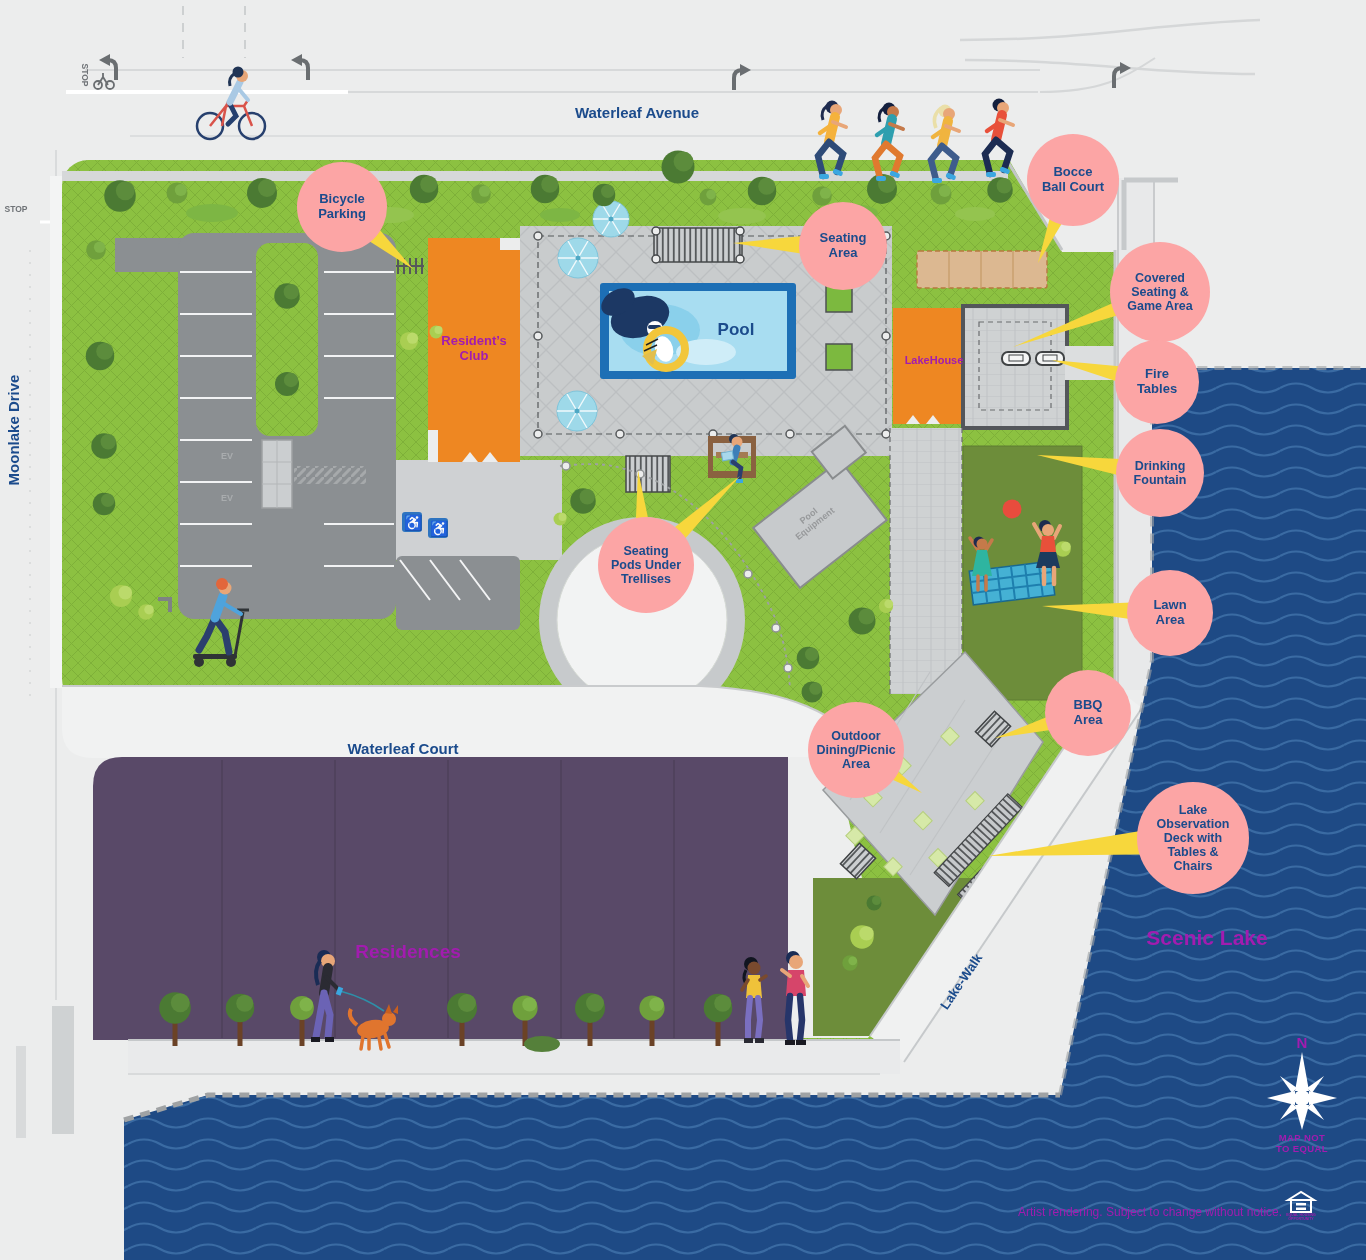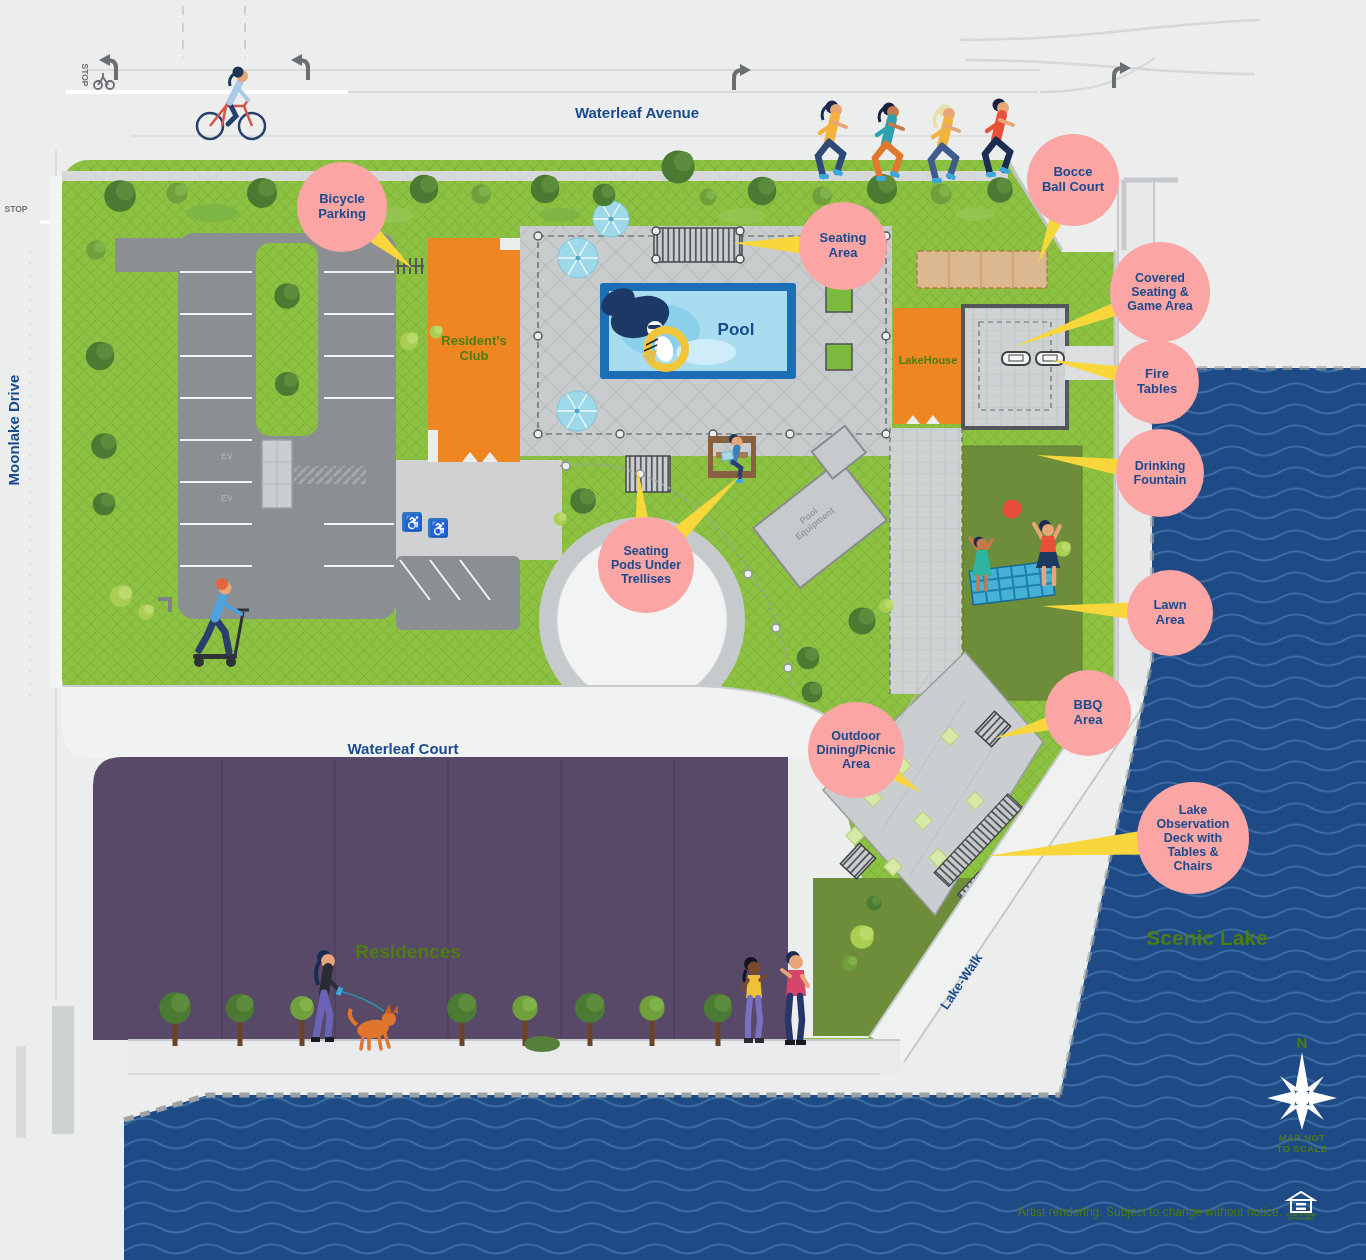--- a/index.html
+++ b/index.html
@@ -1,20 +1,20 @@
 <!DOCTYPE html>
 <html><head>
 <meta charset="utf-8">
 <style>
   html,body{margin:0;padding:0;background:#ECEDED;font-family:"Liberation Sans",sans-serif;}
   #stage{position:relative;width:1366px;height:1260px;overflow:hidden;background:#ECEDED;}
   #map-base{position:absolute;left:0;top:0;}
   .label{position:absolute;transform:translate(-50%,-50%);white-space:pre-line;text-align:center;
          font-weight:bold;color:#1B4B8C;line-height:1.15;}
-  .label.white{color:#4d7c0f;}
+  .label.white{color:#a21caf;}
   .label.gray{color:#97999B;}
   .label.roadmark{color:#6F7377;}
   .label.evmark{color:#A9ACAE;}
   .callout{position:absolute;transform:translate(-50%,-50%);background:#fca5a5;border-radius:50%;
            display:flex;align-items:center;justify-content:center;white-space:pre-line;text-align:center;
            color:#1B4B8C;font-weight:bold;font-size:13px;line-height:1.13;}
 </style>
 </head>
 <body>
 
@@ -584,21 +584,21 @@
 </g>
 </svg>
 
 <div class="label" style="left:637px;top:113px;font-size:15px;">Waterleaf Avenue</div>
 <div class="label" style="left:14px;top:430px;font-size:15px;transform:translate(-50%,-50%) rotate(-90deg);white-space:nowrap;">Moonlake Drive</div>
 <div class="label" style="left:403px;top:720px;font-size:15px;margin-top:29px;">Waterleaf Court</div>
 <div class="label" style="left:962px;top:982px;font-size:13px;transform:translate(-50%,-50%) rotate(-56deg);white-space:nowrap;">Lake-Walk</div>
 <div class="label" style="left:736px;top:330px;font-size:17px;">Pool</div>
 <div class="label white" style="left:474px;top:349px;font-size:13px;">Resident’s
 Club</div>
-<div class="label white" style="left:928px;top:360px;font-size:11px;">LakeHouse</div>
+<div class="label white" style="left:928px;top:360px;font-size:11px;padding-left:12px;">LakeHouse</div>
 <div class="label white" style="left:408px;top:952px;font-size:19px;">Residences</div>
 <div class="label gray" style="left:812px;top:520px;font-size:9px;transform:translate(-50%,-50%) rotate(-38deg);">Pool
 Equipment</div>
 <div class="label white" style="left:1207px;top:938px;font-size:21px;white-space:nowrap;">Scenic Lake</div>
 
 <div class="label roadmark" style="left:84px;top:75px;font-size:8.5px;transform:translate(-50%,-50%) rotate(90deg);">STOP</div>
 <div class="label roadmark" style="left:16px;top:210px;font-size:8.5px;">STOP</div>
 <div class="label evmark" style="left:227px;top:456px;font-size:9px;">EV</div>
 <div class="label evmark" style="left:227px;top:498px;font-size:9px;">EV</div>
 
@@ -626,17 +626,17 @@
 Observation
 Deck with
 Tables &amp;
 Chairs</div>
 <div class="callout" style="left:646px;top:565px;width:96px;height:96px;font-size:12.5px;">Seating
 Pods Under
 Trellises</div>
 
 <div class="label white" style="left:1302px;top:1043px;font-size:15px;">N</div>
 <div class="label white" style="left:1302px;top:1144px;font-size:9.5px;letter-spacing:0.4px;">MAP NOT
-TO SCALE</div>
+TO EQUAL</div>
 <div class="label white" style="left:1150px;top:1213px;font-size:12px;white-space:nowrap;font-weight:normal;">Artist rendering.  Subject to change without notice.</div>
 <div class="label white" style="left:1301px;top:1217px;font-size:3.5px;width:30px;">EQUAL HOUSING OPPORTUNITY</div>
 
 </div>
 
 </body></html>

